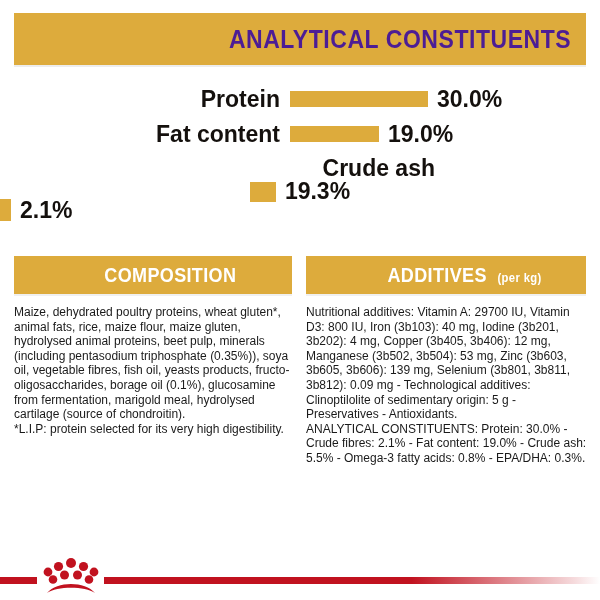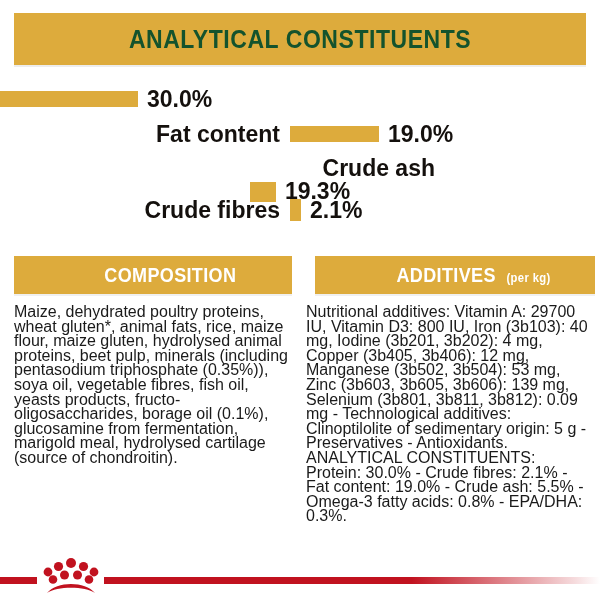--- a/index.html
+++ b/index.html
@@ -24,22 +24,22 @@
     height: 52px;
     background: #ddab3c;
     box-shadow: 0 2px 0 rgba(0,0,0,0.07);
   }
   .top-header-label {
     position: absolute;
     left: 0;
     right: 0;
     top: 50%;
     transform: translateY(-50%);
-    text-align: center;
-    color: #14532d;
+    text-align: right;
+    color: #4c1d95;
     font-weight: bold;
     font-size: 25px;
     letter-spacing: 0.6px;
     font-family: "Liberation Sans", sans-serif;
     transform-origin: center;
   }
   .top-header-label span {
     display: inline-block;
     transform: scaleX(0.92);
   }
@@ -101,21 +101,21 @@
 
   
   .section-header {
     position: absolute;
     height: 38px;
     background: #ddab3c;
     top: 256px;
     box-shadow: 0 2px 0 rgba(0,0,0,0.06);
   }
   .section-header.left  { left: 14px;  width: 278px; }
-  .section-header.right { left: 315px; width: 280px; }
+  .section-header.right { left: 306px; width: 280px; }
   .section-header-label {
     position: absolute;
     left: 0; right: 0; top: 50%;
     transform: translateY(-50%);
     text-align: center;
     color: #ffffff;
     font-weight: bold;
     font-size: 20px;
     letter-spacing: 0.4px;
     white-space: nowrap;
@@ -127,21 +127,21 @@
     font-weight: bold;
     display: inline-block;
     transform: scaleX(0.9);
     margin-left: 3px;
   }
 
   
   .body-col {
     position: absolute;
     top: 305px;
-    font-size: 16px;
+    font-size: 12px;
     line-height: 14.6px;
     color: #1a1a1a;
     text-align: left;
   }
   .body-col.left  { left: 14px;  width: 284px; }
   .body-col.right { left: 306px; width: 284px; }
   .body-col p { margin: 0; }
 
   
   .footer {
@@ -178,20 +178,21 @@
 </head>
 <body>
 
 <div class="top-header">
   <div class="top-header-label"><span>ANALYTICAL CONSTITUENTS</span></div>
 </div>
 
 <div class="chart">
 
   <div class="chart-row r0">
+    <div class="chart-label">Protein</div>
     <div class="chart-bar-wrap">
       <span class="chart-bar" style="width:138px"></span>
       <span class="chart-value">30.0%</span>
     </div>
   </div>
 
   <div class="chart-row r1">
     <div class="chart-label">Fat content</div>
     <div class="chart-bar-wrap">
       <span class="chart-bar" style="width:89px"></span>
@@ -201,39 +202,39 @@
 
   <div class="chart-row r2">
     <div class="chart-label">Crude ash</div>
     <div class="chart-bar-wrap">
       <span class="chart-bar" style="width:26px"></span>
       <span class="chart-value">19.3%</span>
     </div>
   </div>
 
   <div class="chart-row r3">
-    <div class="chart-label">Crude fibres</div>
     <div class="chart-bar-wrap">
       <span class="chart-bar" style="width:11px"></span>
       <span class="chart-value">2.1%</span>
     </div>
   </div>
 
 </div>
 
 <div class="section-header left">
   <div class="section-header-label"><span class="main">COMPOSITION</span></div>
 </div>
 
 <div class="section-header right">
   <div class="section-header-label"><span class="main">ADDITIVES</span><span class="sub">(per kg)</span></div>
 </div>
 
 <div class="body-col left">
   <p>Maize, dehydrated poultry proteins, wheat gluten*, animal fats, rice, maize flour, maize gluten, hydrolysed animal proteins, beet pulp, minerals (including pentasodium triphosphate (0.35%)), soya oil, vegetable fibres, fish oil, yeasts products, fructo-oligosaccharides, borage oil (0.1%), glucosamine from fermentation, marigold meal, hydrolysed cartilage (source of chondroitin).</p>
+  <p>*L.I.P: protein selected for its very high digestibility.</p>
 </div>
 
 <div class="body-col right">
   <p>Nutritional additives: Vitamin A: 29700 IU, Vitamin D3: 800 IU, Iron (3b103): 40 mg, Iodine (3b201, 3b202): 4 mg, Copper (3b405, 3b406): 12 mg, Manganese (3b502, 3b504): 53 mg, Zinc (3b603, 3b605, 3b606): 139 mg, Selenium (3b801, 3b811, 3b812): 0.09 mg - Technological additives: Clinoptilolite of sedimentary origin: 5 g - Preservatives - Antioxidants.</p>
   <p>ANALYTICAL CONSTITUENTS: Protein: 30.0% - Crude fibres: 2.1% - Fat content: 19.0% - Crude ash: 5.5% - Omega-3 fatty acids: 0.8% - EPA/DHA: 0.3%.</p>
 </div>
 
 <div class="footer">
   <div class="rule-left"></div>
   <div class="rule-right"></div>

